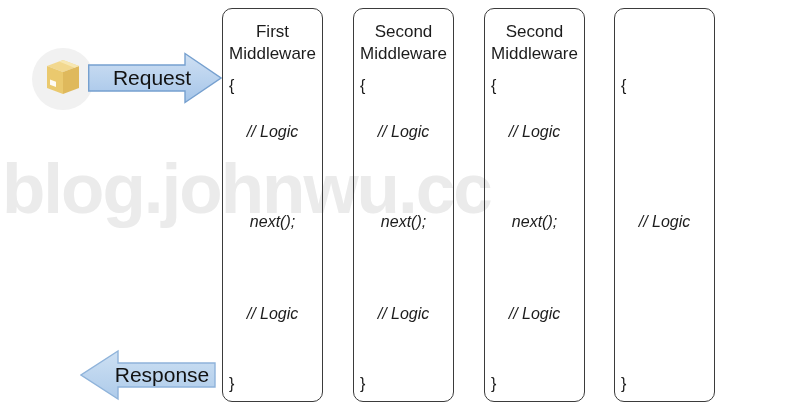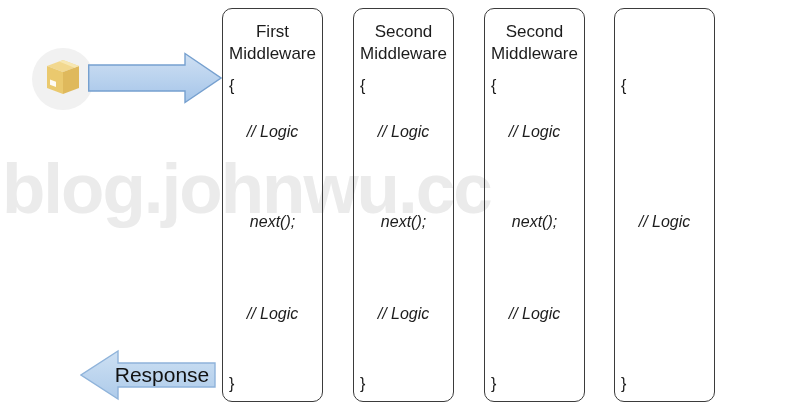--- a/index.html
+++ b/index.html
@@ -94,20 +94,21 @@
 
   <svg class="arrow-svg req-arrow" width="134" height="52" viewBox="0 0 134 52">
     <defs>
       <linearGradient id="reqGrad" x1="0" y1="0" x2="0" y2="1">
         <stop offset="0" stop-color="#cfe0f3"></stop>
         <stop offset="1" stop-color="#a5c5e9"></stop>
       </linearGradient>
     </defs>
     <polygon points="0.7,13 97,13 97,1.5 133,26 97,50.5 97,39 0.7,39" fill="url(#reqGrad)" stroke="#76a0cf" stroke-width="1.4"></polygon>
   </svg>
+  <div class="flow-label req-label">Request</div>
 
   <svg class="arrow-svg resp-arrow" width="136" height="52" viewBox="0 0 136 52">
     <defs>
       <linearGradient id="respGrad" x1="0" y1="0" x2="0" y2="1">
         <stop offset="0" stop-color="#cde0f3"></stop>
         <stop offset="1" stop-color="#aecbea"></stop>
       </linearGradient>
     </defs>
     <polygon points="135,14 38,14 38,2 1,26 38,50 38,38 135,38" fill="url(#respGrad)" stroke="#8fb3da" stroke-width="1.4"></polygon>
   </svg>

